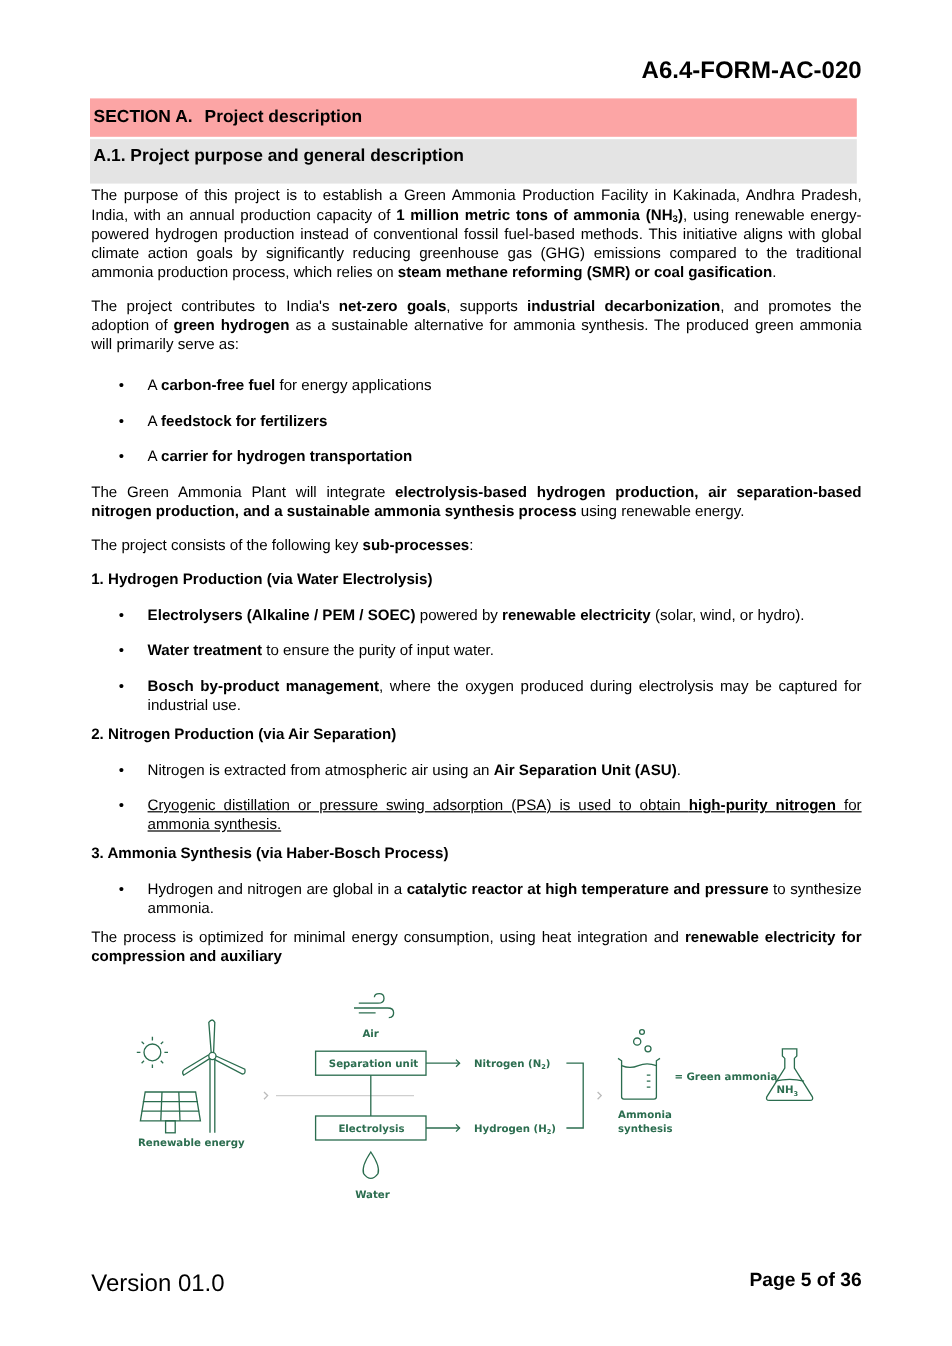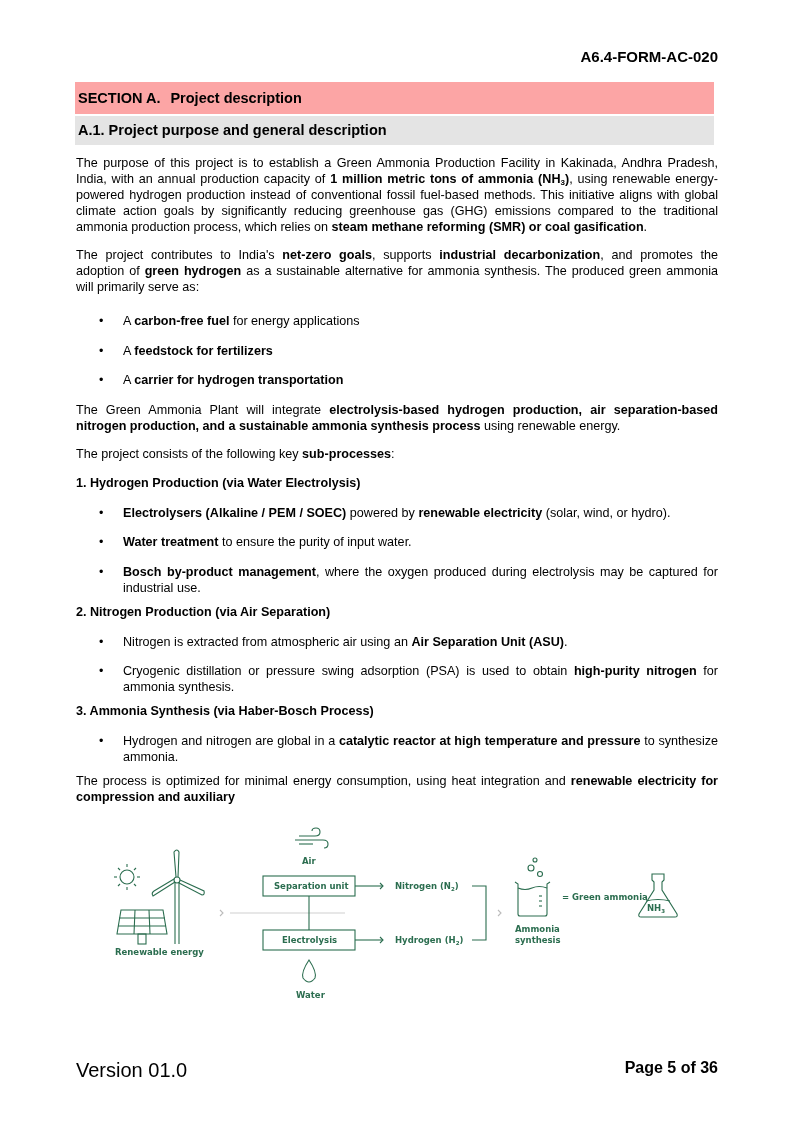--- a/index.html
+++ b/index.html
@@ -1,20 +1,20 @@
 <!DOCTYPE html>
 <html><head>
 <meta charset="utf-8">
 <style>
   html, body { margin: 0; padding: 0; background: #ffffff; }
   body { width: 793px; height: 1122px; position: relative; font-family: "Liberation Sans", sans-serif; color: #000; overflow: hidden; }
-  .form-id { position: absolute; top: 48px; right: 75px; font-size: 15px; font-weight: bold; }
+  .form-id { position: absolute; top: 48px; right: 75px; font-size: 20px; font-weight: bold; }
   .sec-a { position: absolute; left: 75px; top: 82px; width: 639px; height: 32px; background: #fca5a5; font-size: 14.5px; font-weight: bold; line-height: 32px; padding-left: 3px; box-sizing: border-box; }
   .sec-a .gap { display: inline-block; width: 10px; }
-  .sec-a1 { position: absolute; left: 75px; top: 116px; width: 639px; height: 29px; background: #e4e4e4; font-size: 14.5px; font-weight: bold; line-height: 29px; padding-left: 3px; box-sizing: border-box; }
+  .sec-a1 { position: absolute; left: 75px; top: 116px; width: 639px; height: 37px; background: #e4e4e4; font-size: 14.5px; font-weight: bold; line-height: 29px; padding-left: 3px; box-sizing: border-box; }
   .content { position: absolute; left: 76px; top: 155px; width: 642px; font-size: 12.6px; line-height: 16px; }
   p { margin: 0 0 12px 0; text-align: justify; }
   ul { list-style: none; margin: 0 0 6px 0; padding: 0; }
   li { position: relative; padding-left: 47px; margin-bottom: 13.5px; text-align: justify; }
   li::before { content: "•"; position: absolute; left: 23px; top: 0; }
   .h { font-weight: bold; margin: 0 0 14px 0; }
   b { font-weight: bold; }
   sub { font-size: 8px; vertical-align: -2px; line-height: 0; }
   .diagram { position: absolute; left: 105px; top: 822px; width: 590px; height: 190px; }
   .dtext { font-family: "DejaVu Sans", sans-serif; font-weight: bold; fill: #2b6d4f; font-size: 8.5px; }
@@ -47,21 +47,21 @@
   <div class="h">1. Hydrogen Production (via Water Electrolysis)</div>
   <ul>
     <li><b>Electrolysers (Alkaline / PEM / SOEC)</b><span> powered by </span><b>renewable electricity</b><span> (solar, wind, or hydro).</span></li>
     <li><b>Water treatment</b><span> to ensure the purity of input water.</span></li>
     <li style="margin-bottom:8px;"><b>Bosch by-product management</b><span>, where the oxygen produced during electrolysis may be captured for industrial use.</span></li>
   </ul>
 
   <div class="h">2. Nitrogen Production (via Air Separation)</div>
   <ul>
     <li><span>Nitrogen is extracted from atmospheric air using an </span><b>Air Separation Unit (ASU)</b><span>.</span></li>
-    <li style="margin-bottom:8px;"><span>Cryogenic distillation or pressure swing adsorption (PSA) is used to obtain </span><b>high-purity nitrogen</b><span> for ammonia synthesis.</span></li>
+    <li style="margin-bottom:8px;text-decoration:underline;"><span>Cryogenic distillation or pressure swing adsorption (PSA) is used to obtain </span><b>high-purity nitrogen</b><span> for ammonia synthesis.</span></li>
   </ul>
 
   <div class="h">3. Ammonia Synthesis (via Haber-Bosch Process)</div>
   <ul>
     <li style="margin-bottom:8px;"><span>Hydrogen and nitrogen are global in a </span><b>catalytic reactor at high temperature and pressure</b><span> to synthesize ammonia.</span></li>
   </ul>
 
   <p><span>The process is optimized for minimal energy consumption, using heat integration and </span><b>renewable electricity for compression and auxiliary</b></p>
 </div>
 

